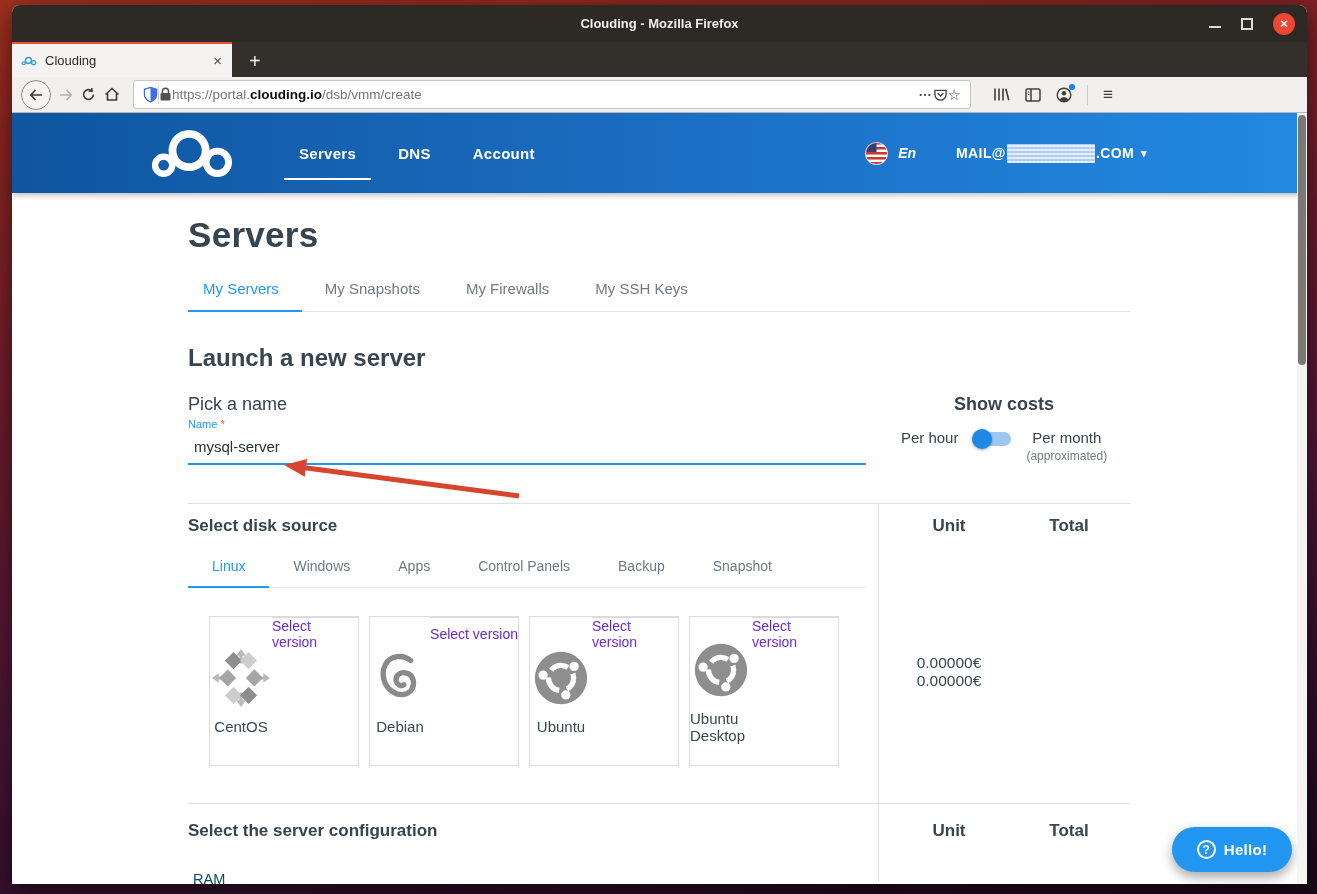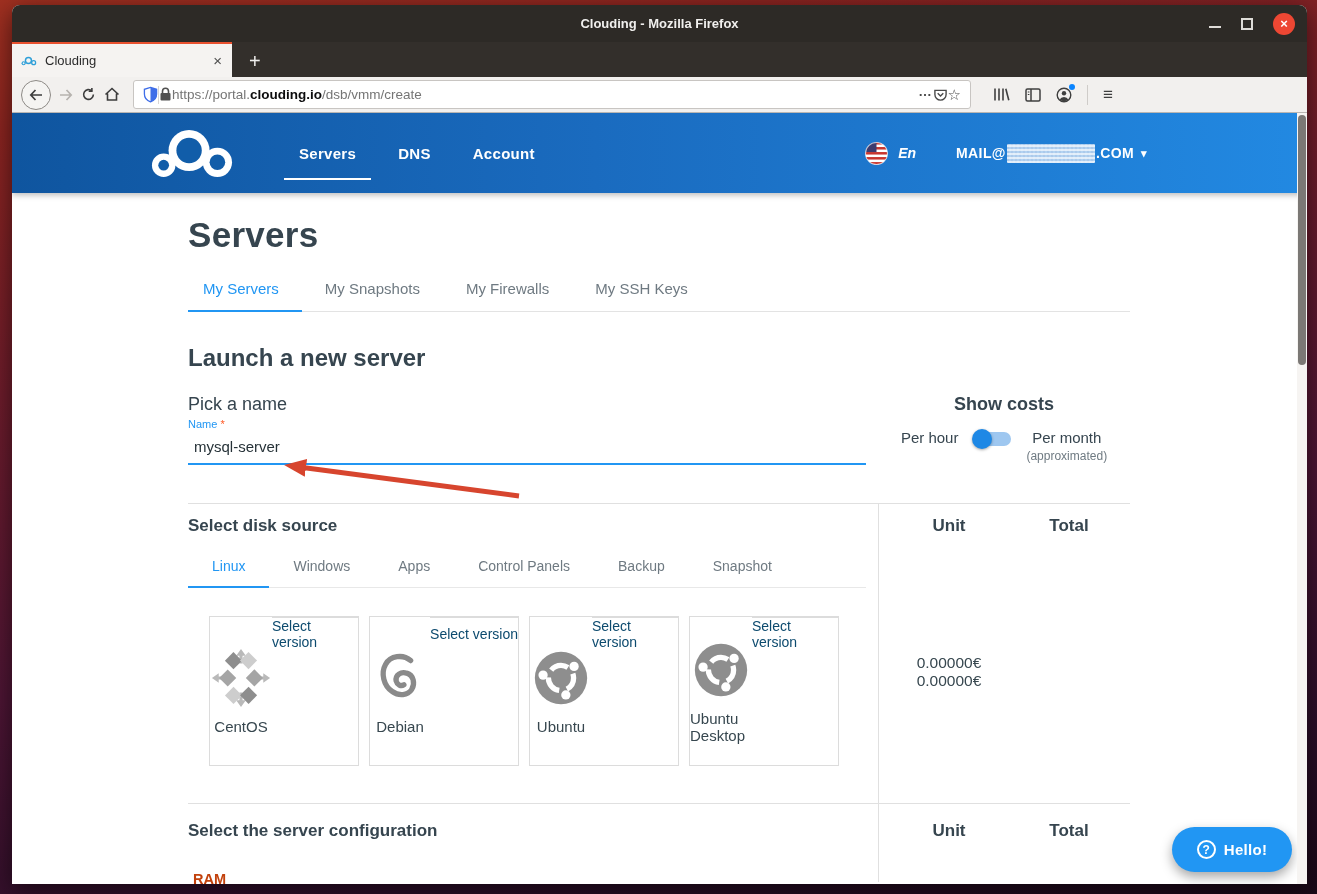--- a/index.html
+++ b/index.html
@@ -108,29 +108,29 @@
 
   .tabs2 { display:flex; margin-top:22px; border-bottom:1px solid #e8e8e8; width:678px; }
   .tab2 { font-size:14px; color:#6f7a82; padding:0 24px 12px; }
   .tab2.active { color:#2196f3; border-bottom:2px solid #2196f3; margin-bottom:-1px; }
 
   .cards { display:flex; gap:10px; margin-top:28px; padding-left:21px; }
   .card { width:150px; height:150px; border:1px solid #dcdcdc; background:#fff; display:flex; flex-direction:row; }
   .card-body { flex:1; display:flex; flex-direction:column; align-items:center; justify-content:center; }
   .os-name { margin-top:9px; font-size:15px; color:#37474f; }
   .card-foot { border-top:1px solid #dcdcdc; height:33px; display:flex; align-items:center; justify-content:center;
-    font-size:14px; color:#0c4a6e; }
+    font-size:14px; color:#6d28d9; }
 
   .cost-headers, .cost-values { display:flex; padding-left:10px; }
   .cost-cell { width:120px; text-align:center; }
   .cost-headers .cost-cell { font-size:17px; font-weight:bold; color:#36454f; }
   .cost-values { margin-top:118px;flex-direction:column; }
   .cost-values .cost-cell { font-size:15.5px; color:#37474f; }
 
-  .ram-label { margin-top:30px; padding-left:5px; font-size:14.5px; font-weight:bold; color:#c2410c; }
+  .ram-label { margin-top:30px; padding-left:5px; font-size:14.5px; font-weight:normal; color:#0c4a6e; }
 
   .scroll-track { position:absolute; top:0; right:0; width:10px; height:100%; background:#f6f4f2; }
   .scroll-thumb { position:absolute; top:2px; right:1px; width:8px; height:250px; border-radius:4px; background:#7b7875; }
 
   .hello-btn { position:absolute; left:1160px; top:714px; width:120px; height:45px; border-radius:23px;
     background:#2196f3; color:#fff; display:flex; align-items:center; justify-content:center; gap:8px;
     font-size:15px; font-weight:bold; box-shadow:0 5px 12px rgba(0,0,0,.35); letter-spacing:.3px; }
   .help-q { width:19px; height:19px; border:2px solid #fff; border-radius:50%; display:flex; align-items:center;
     justify-content:center; font-size:12px; font-weight:bold; }
 

